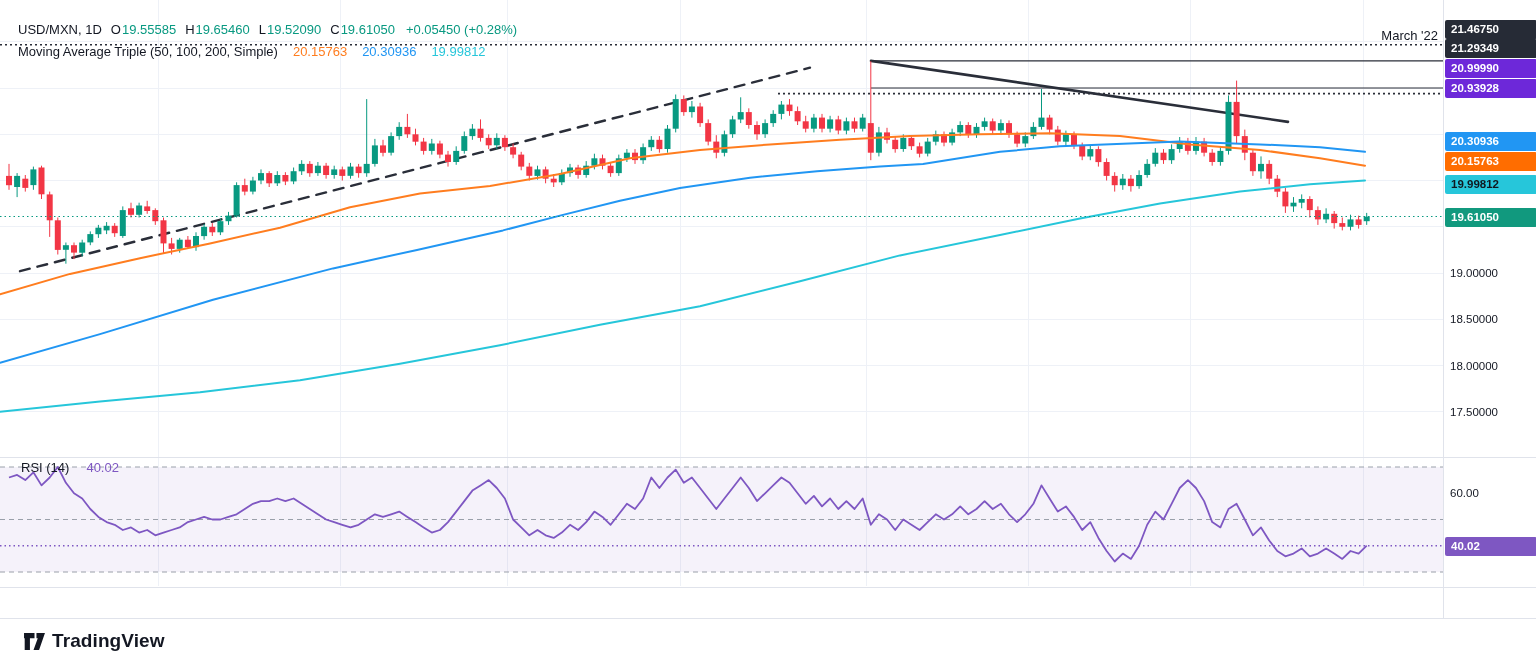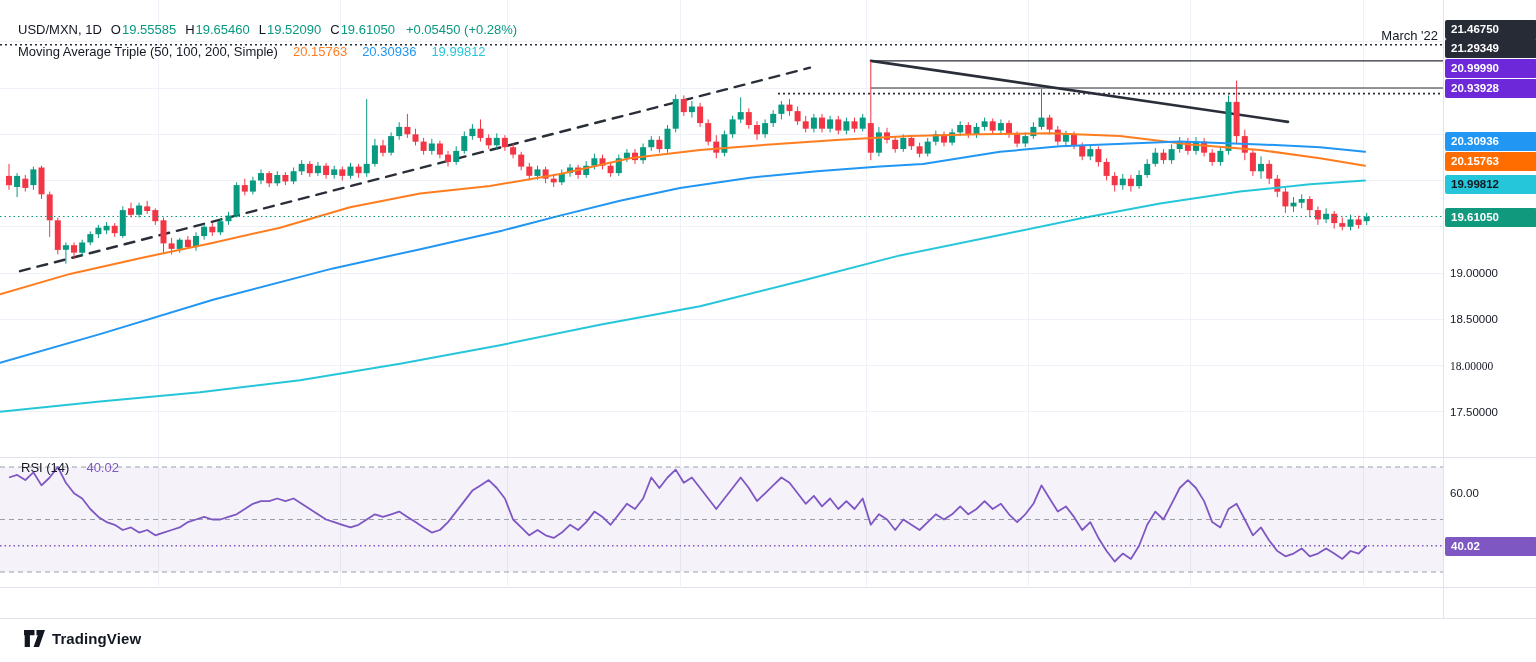--- a/index.html
+++ b/index.html
@@ -14,21 +14,21 @@
   .rsi-val{color:#7e57c2;margin-left:8px;}
   .axis-area{position:absolute;left:1444px;top:0;width:92px;height:619px;z-index:4;}
   .axis-label{position:absolute;left:6px;font-size:11.5px;color:#131722;line-height:14px;}
   .axis-badge{position:absolute;left:1px;width:86px;height:19px;line-height:19px;border-radius:2px;
               font-size:11.5px;font-weight:600;text-align:left;padding-left:6px;z-index:6;}
   .time-area{position:absolute;left:0;top:588px;width:1443px;height:31px;z-index:4;}
   .time-label{position:absolute;top:6px;transform:translateX(-50%);font-size:11.5px;color:#131722;}
   .time-label.bold{font-weight:700;}
   .top-right-note{position:absolute;right:98px;top:28px;font-size:13px;color:#131722;z-index:5;}
   .attribution{position:absolute;left:24px;top:630px;display:flex;align-items:center;gap:7px;z-index:5;cursor:pointer;}
-  .attribution .logo-text{font-size:15px;font-weight:600;color:#131722;letter-spacing:.1px;}
+  .attribution .logo-text{font-size:19px;font-weight:600;color:#131722;letter-spacing:.1px;}
 </style>
 </head>
 <body>
 
 <div class="stage">
 
   <svg id="chart-svg" width="1536" height="662">
       <line x1="158" y1="0" x2="158" y2="586" stroke="#eef1f7" stroke-width="1" shape-rendering="crispEdges"></line>
       <line x1="340" y1="0" x2="340" y2="586" stroke="#eef1f7" stroke-width="1" shape-rendering="crispEdges"></line>
       <line x1="507" y1="0" x2="507" y2="586" stroke="#eef1f7" stroke-width="1" shape-rendering="crispEdges"></line>
@@ -436,21 +436,21 @@
     <span>RSI (14)</span>
     <span class="rsi-val">40.02</span>
   </div>
 
   <div class="top-right-note">March '22</div>
 
   <div class="axis-area">
       <div class="axis-label" style="top: 211px; margin-left: 28px;">19.50000</div>
       <div class="axis-label" style="top: 266px;">19.00000</div>
       <div class="axis-label" style="top: 312px;">18.50000</div>
-      <div class="axis-label" style="top: 359px; font-family: Liberation Serif, serif;">18.00000</div>
+      <div class="axis-label" style="top: 359px;">18.00000</div>
       <div class="axis-label" style="top: 405px;">17.50000</div>
       <div class="axis-label" style="top: 486px;">60.00</div>
       <div class="axis-badge" style="top: 19.5px; background: rgb(38, 43, 54); color: rgb(255, 255, 255);">21.46750</div>
       <div class="axis-badge" style="top: 38.5px; background: rgb(38, 43, 54); color: rgb(255, 255, 255);">21.29349</div>
       <div class="axis-badge" style="top: 58.5px; background: #6d28d9; color: rgb(255, 255, 255);">20.99990</div>
       <div class="axis-badge" style="top: 78.5px; background: #6d28d9; color: rgb(255, 255, 255);">20.93928</div>
       <div class="axis-badge" style="top: 131.5px; background: rgb(33, 150, 243); color: rgb(255, 255, 255);">20.30936</div>
       <div class="axis-badge" style="top: 151.5px; background: rgb(255, 109, 0); color: rgb(255, 255, 255);">20.15763</div>
       <div class="axis-badge" style="top: 174.5px; background: rgb(38, 198, 218); color: rgb(16, 24, 31);">19.99812</div>
       <div class="axis-badge" style="top: 207.5px; background: rgb(17, 153, 126); color: rgb(255, 255, 255);">19.61050</div>

